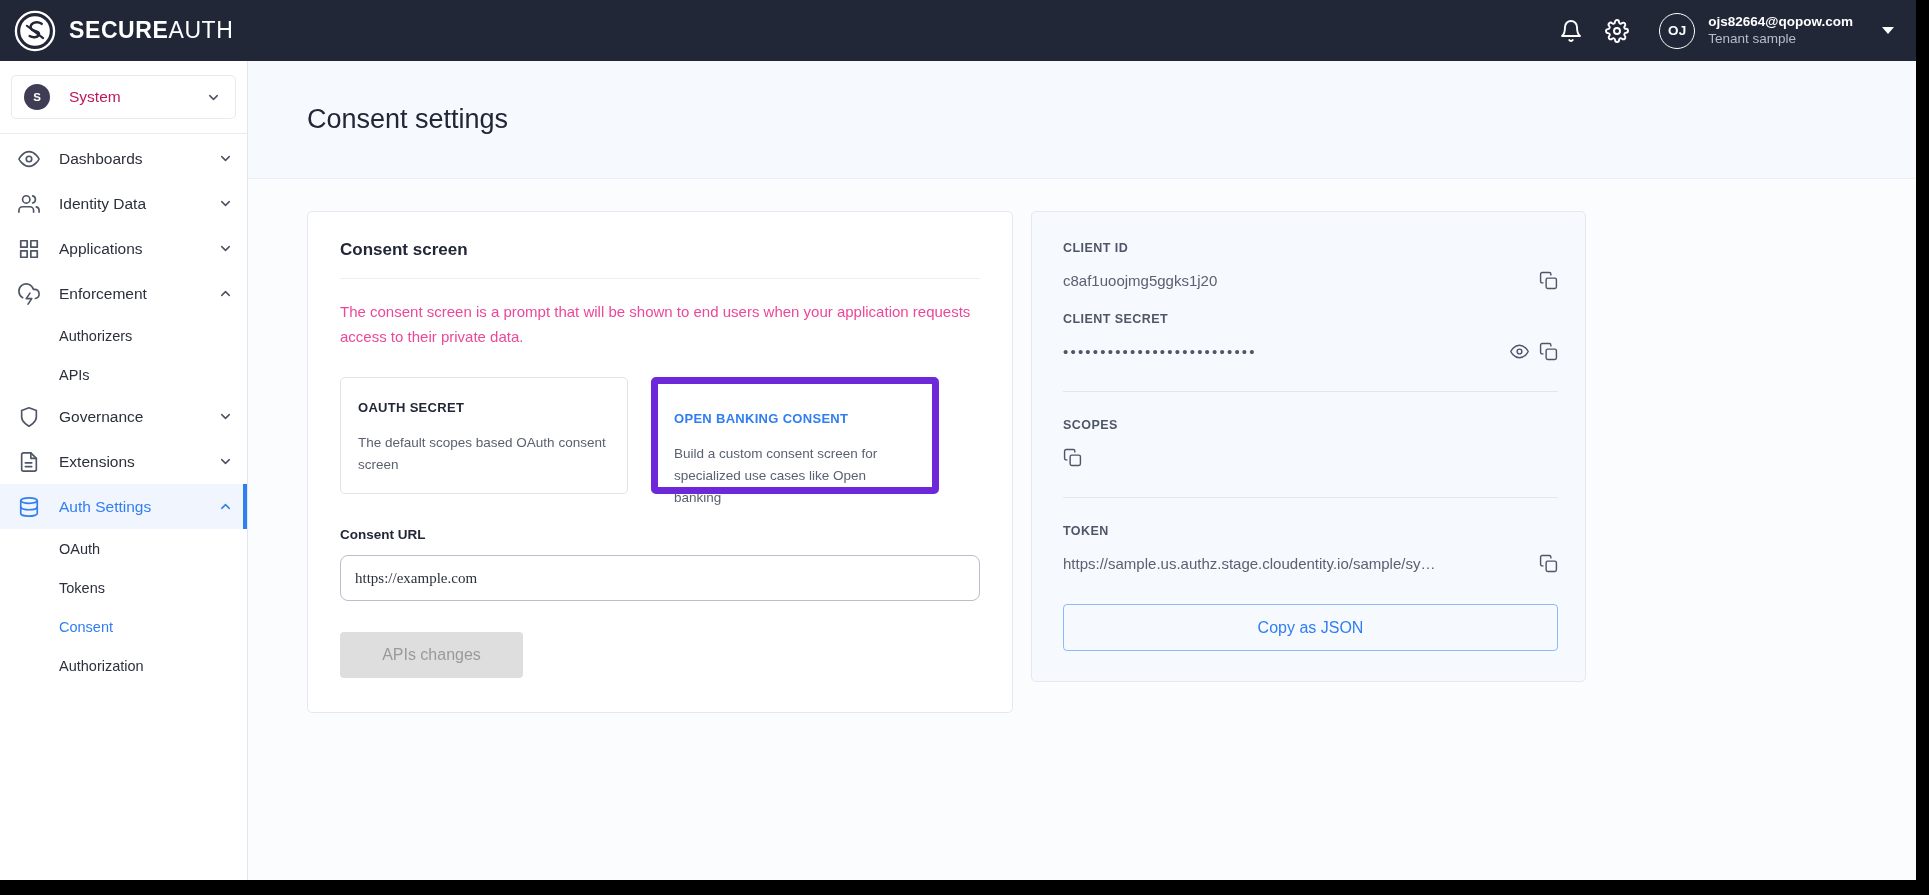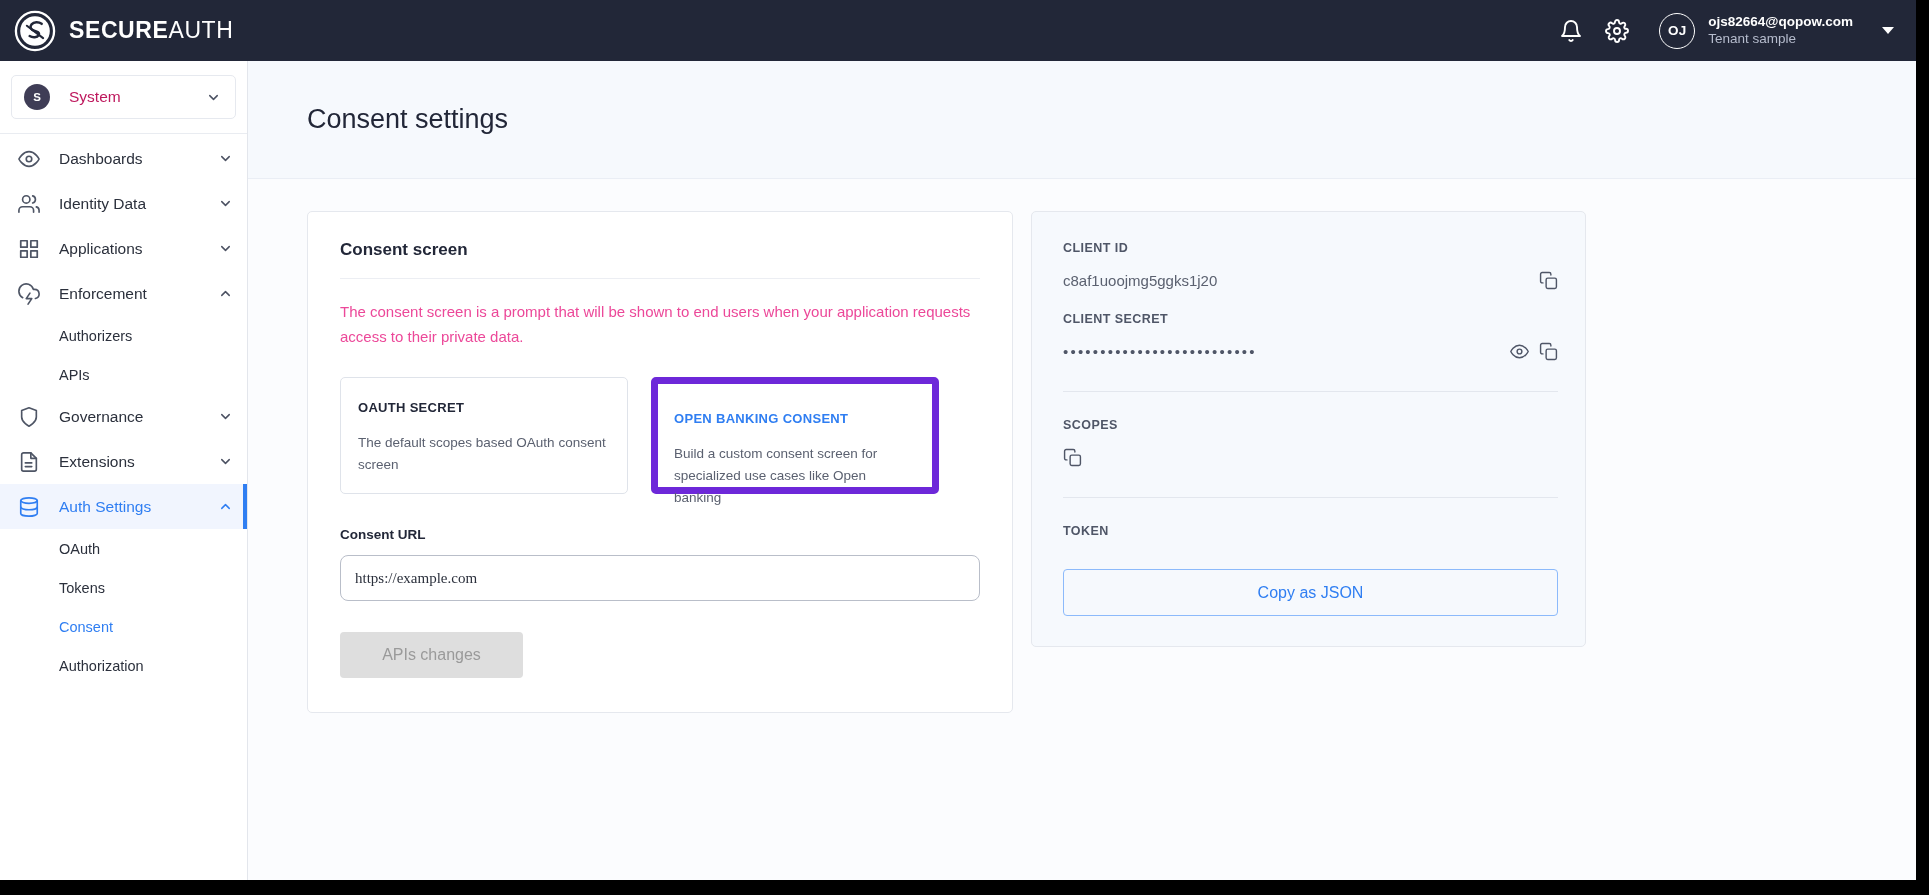--- a/index.html
+++ b/index.html
@@ -384,19 +384,26 @@
         <div class="kv-row">
           <svg class="cicon" viewBox="0 0 24 24" fill="none" stroke="currentColor" stroke-width="1.8" stroke-linecap="round" stroke-linejoin="round">
               <rect x="9" y="9" width="13" height="13" rx="2" ry="2"></rect>
               <path d="M5 15H4a2 2 0 0 1-2-2V4a2 2 0 0 1 2-2h9a2 2 0 0 1 2 2v1"></path>
             </svg>
         </div>
 
         <div class="kv-rule"></div>
 
         <div class="kv-label">TOKEN</div>
+        <div class="kv-row">
+          <div class="kv-value">https://sample.us.authz.stage.cloudentity.io/sample/sy…</div>
+          <svg class="cicon" viewBox="0 0 24 24" fill="none" stroke="currentColor" stroke-width="1.8" stroke-linecap="round" stroke-linejoin="round">
+              <rect x="9" y="9" width="13" height="13" rx="2" ry="2"></rect>
+              <path d="M5 15H4a2 2 0 0 1-2-2V4a2 2 0 0 1 2-2h9a2 2 0 0 1 2 2v1"></path>
+            </svg>
+        </div>
 
         <button class="json-btn">Copy as JSON</button>
       </div>
 
     </div>
   </div>
 </div>
 
 </body></html>

